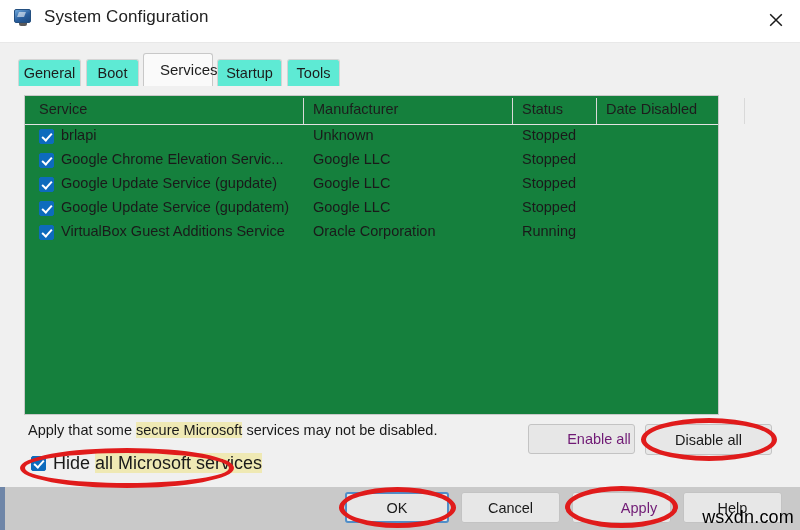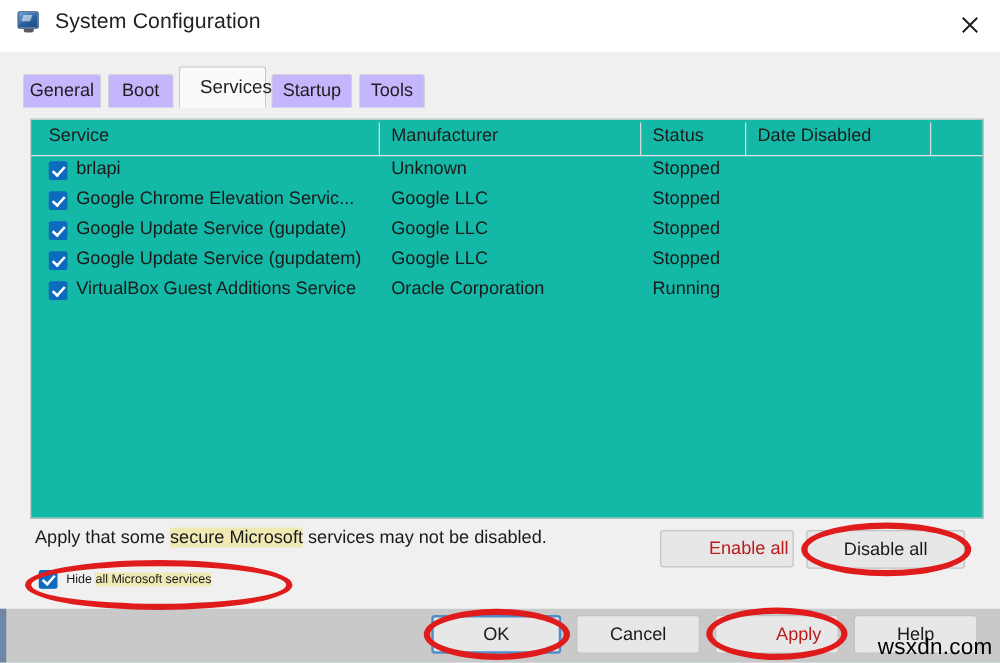--- a/index.html
+++ b/index.html
@@ -79,21 +79,21 @@
   
   #tabstrip {
     position: absolute;
     left: 0; top: 42px;
     width: 800px; height: 44px;
   }
   .tab {
     position: absolute;
     bottom: 0;
     height: 27px;
-    background: #c4b5fd;
+    background: #5eead4;
     border: 1px solid #d4d4d4;
     border-bottom: none;
     border-radius: 3px 3px 0 0;
     box-sizing: border-box;
     font-size: 14.5px;
     color: #1d1d1d;
     text-align: center;
     line-height: 26px;
     white-space: nowrap;
     cursor: default;
@@ -105,22 +105,22 @@
     border-color: #c8c8c8;
     z-index: 3;
     font-size: 15px;
     padding-left: 16px;
   }
 
   
   #list-panel {
     position: absolute;
     left: 24px; top: 95px;
-    width: 763px; height: 320px;
-    background: #14b8a6;
+    width: 695px; height: 320px;
+    background: #15803d;
     border: 1px solid #c9c9c9;
     box-sizing: border-box;
   }
   #list-header {
     position: absolute;
     left: 0; top: 0;
     width: 100%; height: 29px;
     border-bottom: 1px solid #e2e2e2;
     box-sizing: border-box;
   }
@@ -192,40 +192,40 @@
     position: absolute;
     left: 31px; top: 452px;
     height: 22px;
     display: flex;
     align-items: center;
     cursor: default;
   }
   #hide-row .cb { position: relative; top: 0; flex: none; }
   #hide-label {
     margin-left: 7px;
-    font-size: 10px;
+    font-size: 18px;
     color: #1a1a1a;
     white-space: nowrap;
   }
 
   .btn {
     position: absolute;
     background: #e7e7e7;
     border: 1px solid #c3c3c3;
     border-radius: 3px;
     box-sizing: border-box;
     font-size: 14.5px;
     color: #1a1a1a;
     text-align: center;
     white-space: nowrap;
     cursor: default;
     font-family: "Liberation Sans", sans-serif;
     padding: 0;
   }
-  .btn.disabled { color: #b91c1c; padding-left: 35px; }
+  .btn.disabled { color: #701a75; padding-left: 35px; }
   .btn.default  { border: 2px solid #4f8ec9; }
 
   #bottom-bar {
     position: absolute;
     left: 0; top: 487px;
     width: 800px; height: 43px;
     background: #c9c9c9;
   }
   #left-edge {
     position: absolute;

